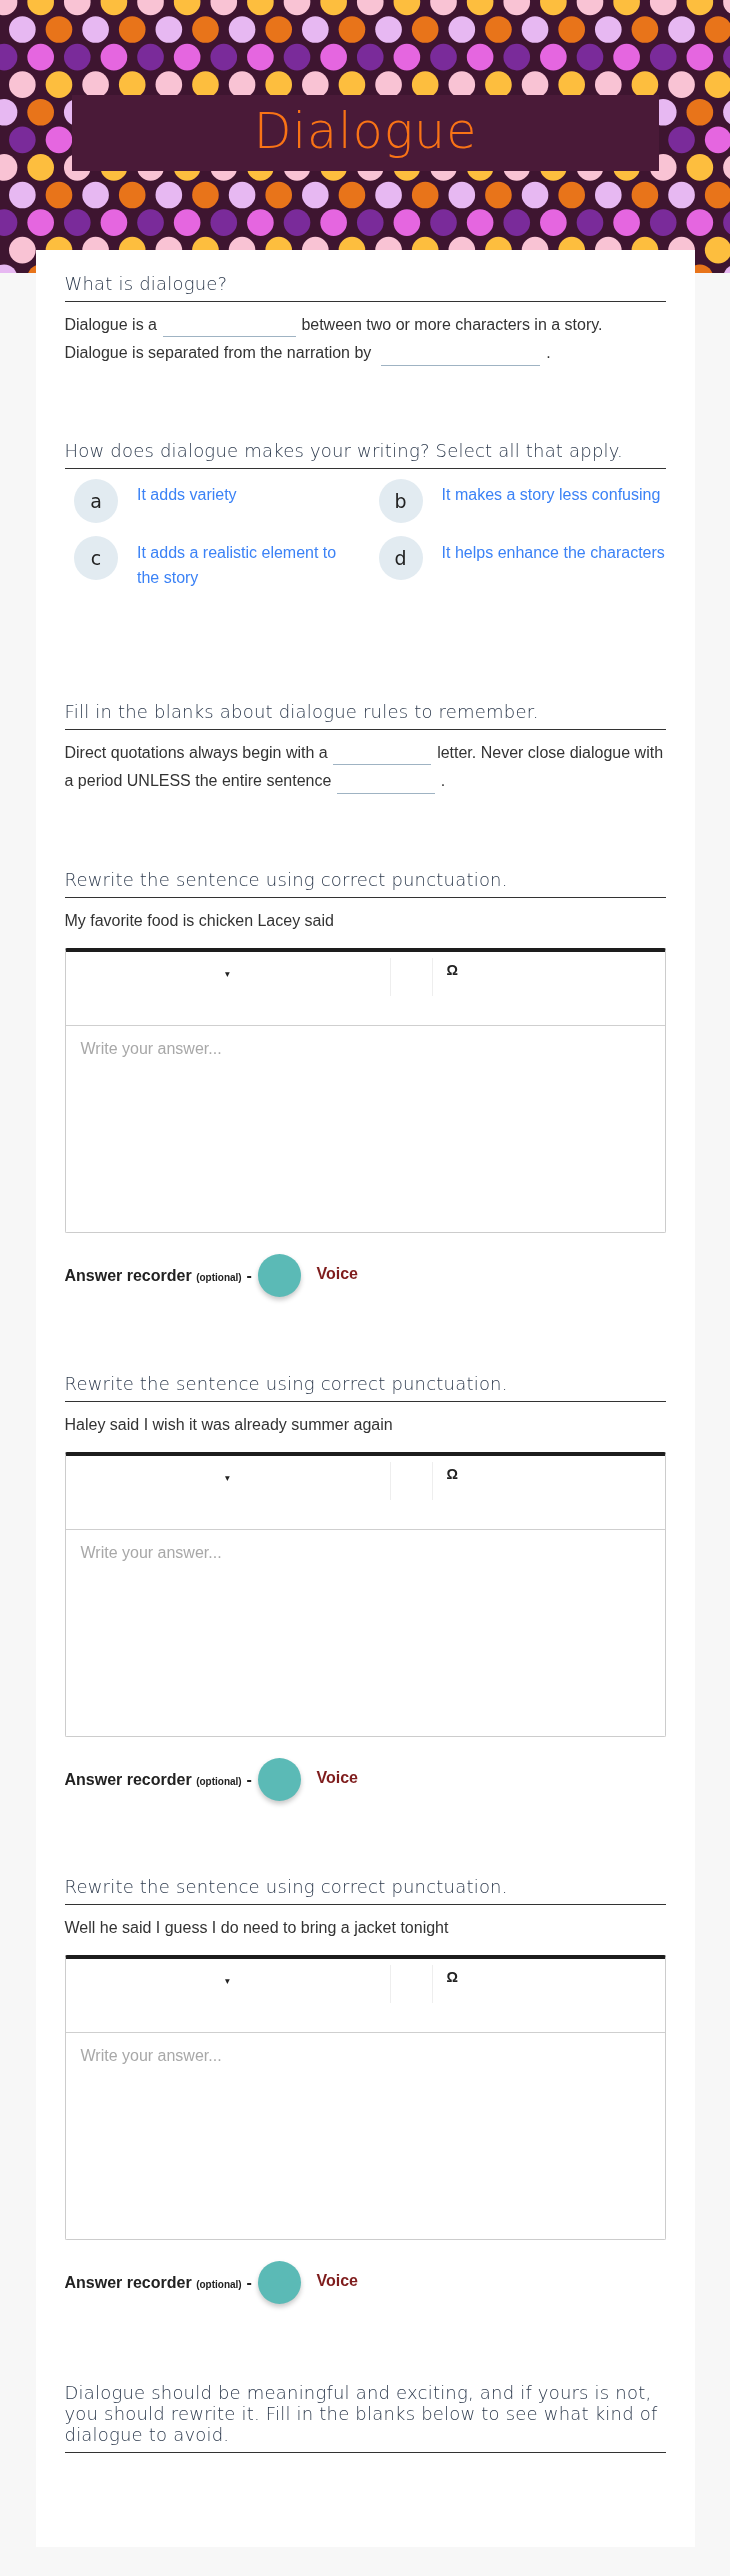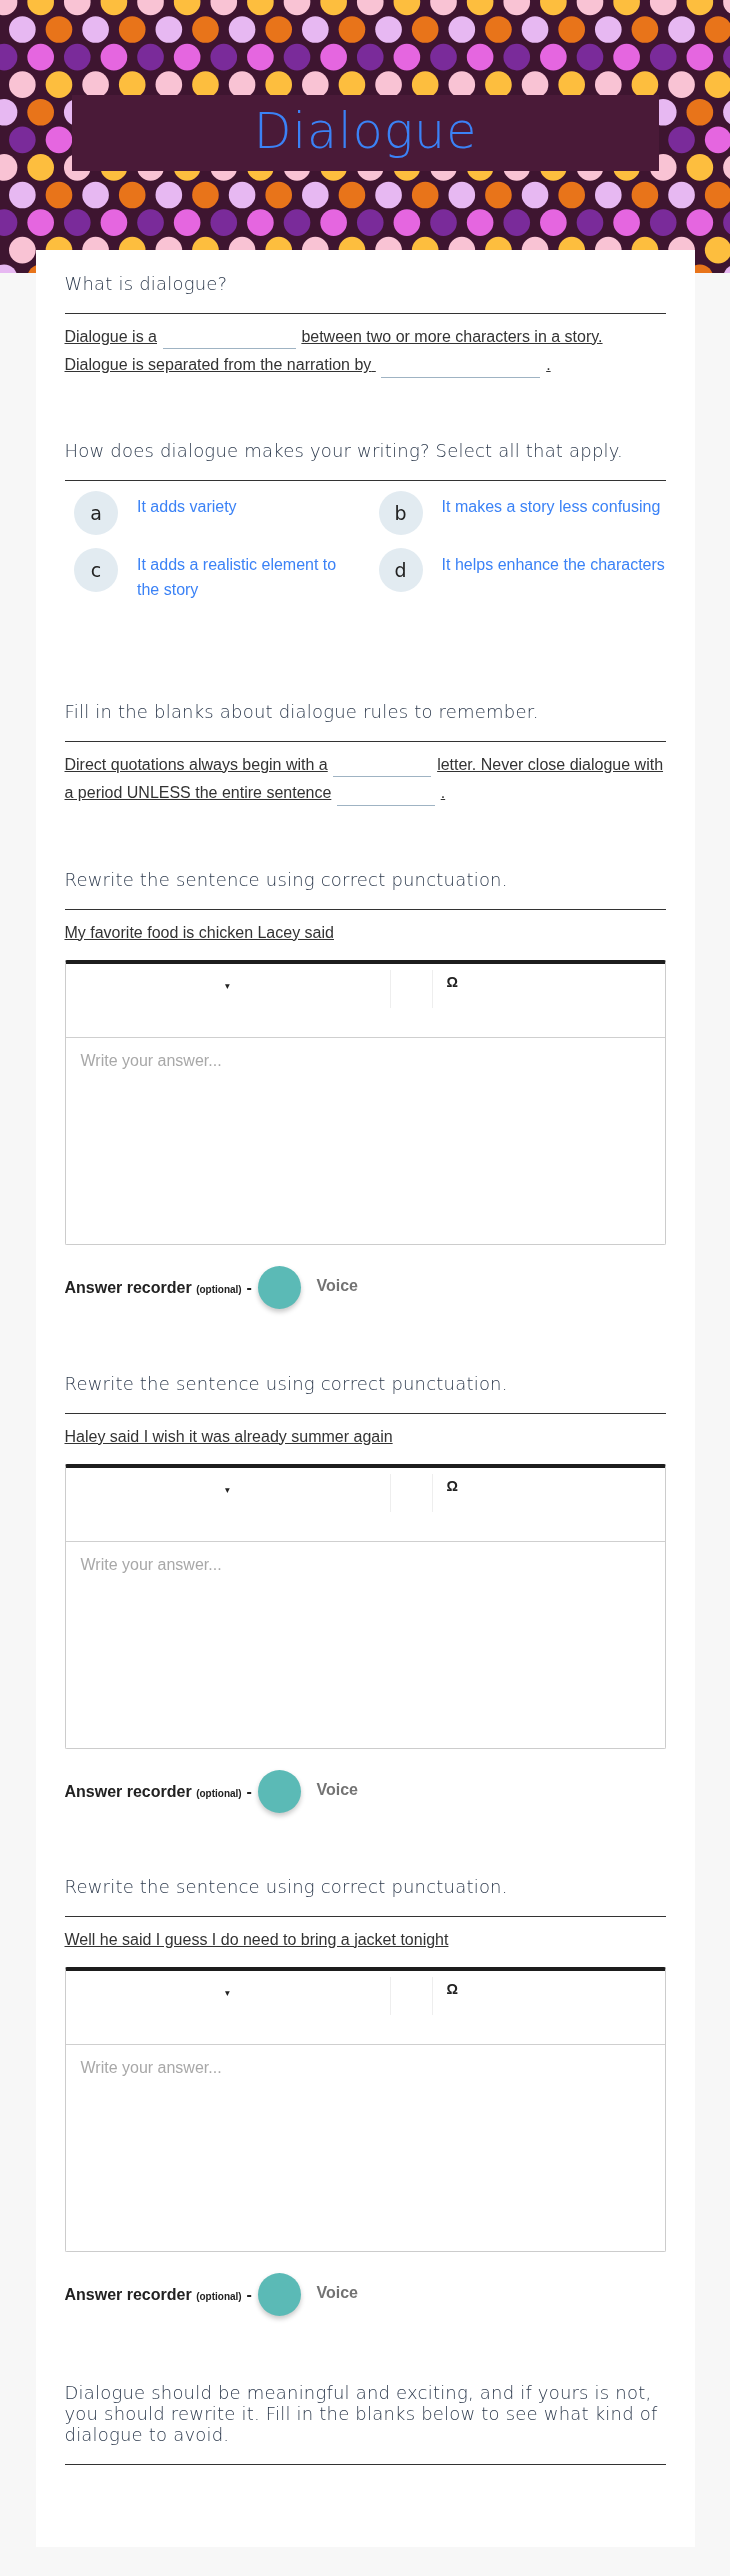--- a/index.html
+++ b/index.html
@@ -1,45 +1,45 @@
 <!DOCTYPE html>
 <html style="font-size:15px"><head>
 <meta charset="utf-8">
 <style>
   * { box-sizing: border-box; margin: 0; padding: 0; }
   body { width: 731px; height: 2576px; background: #f7f7f7; font-family: "Liberation Sans", sans-serif; color: #333; position: relative; overflow: hidden; }
   .banner { position: absolute; left: 0; top: 0; width: 731px; height: 273px; background-color: #3e1530; overflow: hidden; }
   .banner svg { position: absolute; left: 0; top: 0; }
   .title-box { position: absolute; left: 72px; top: 95px; width: 587px; height: 76px; background: #4a1a38; display: flex; align-items: center; justify-content: center; }
-  .title-box h1 { color: #3b82f6; font-family: "DejaVu Sans", sans-serif; font-weight: 300; font-size: 49px; letter-spacing: 1px; margin-top: -3.8px; }
+  .title-box h1 { color: #f97316; font-family: "DejaVu Sans", sans-serif; font-weight: 300; font-size: 49px; letter-spacing: 1px; margin-top: -3.8px; }
   .card { position: absolute; left: 36px; top: 250px; width: 659px; height: 2297px; background: #fff; }
   .sec { position: absolute; left: 28.5px; width: 601px; }
-  .heading { font-family: "DejaVu Sans", sans-serif; font-weight: 300; color: #2e3b4e; font-size: 18px; letter-spacing: 0.2px; line-height: 21px; padding-bottom: 19px; border-bottom: 1.4px solid #333; }
-  .para { font-size: 16px; line-height: 28.5px; color: #333; margin-top: 8.6px; text-decoration: underline; }
+  .heading { font-family: "DejaVu Sans", sans-serif; font-weight: 300; color: #2e3b4e; font-size: 18px; letter-spacing: 0.2px; line-height: 21px; padding-bottom: 7px; border-bottom: 1.4px solid #333; }
+  .para { font-size: 16px; line-height: 28.5px; color: #333; margin-top: 8.6px; }
   .blank { display: inline-block; width: 133px; height: 21px; border-bottom: 1px solid #9fb3c3; vertical-align: -7.6px; margin: 0 5.7px; }
   .blank.w100 { width: 98px; }
   .blank.w170 { width: 159px; }
   .options { display: grid; grid-template-columns: 297px 297px; row-gap: 17px; column-gap: 7.6px; margin-top: 13.3px; }
   .opt { display: flex; align-items: flex-start; }
   .opt .letter { width: 44px; height: 44px; border-radius: 50%; background: #e2ebf1; display: flex; align-items: center; justify-content: center; font-family: "DejaVu Sans", sans-serif; font-size: 19px; color: #222; flex-shrink: 0; margin-left: 9.5px; margin-top: -3.8px; }
   .opt .label { font-size: 16px; line-height: 25px; color: #3b82f6; margin-left: 19px; width: 224px; }
   .editor { margin-top: 13.3px; border: 1px solid #ccc; border-top: 4.8px solid #1d1d1d; border-radius: 1.9px; }
   .toolbar { height: 74px; border-bottom: 1.9px solid #cfcfcf; position: relative; }
   .tb-dropdown { position: absolute; left: 0; top: 0; width: 324px; height: 43px; display: flex; align-items: center; justify-content: center; font-size: 9.5px; color: #222; cursor: pointer; }
   .tb-sep { position: absolute; left: 324px; top: 5.7px; width: 43px; height: 38px; border-left: 1px solid #eee; border-right: 1px solid #eee; }
   .tb-omega { position: absolute; left: 381px; top: 9.5px; font-size: 14.3px; font-weight: bold; color: #222; cursor: pointer; }
   .answer { height: 206px; position: relative; }
   .answer textarea { width: 100%; height: 100%; border: none; resize: none; outline: none; font-family: "Liberation Sans", sans-serif; font-size: 16px; color: #ec4899; padding: 13.3px 15px; }
   .answer textarea::placeholder { color: #a8a8a8; }
   .recorder { display: flex; align-items: center; margin-top: 21px; }
   .rec-label { font-weight: bold; font-size: 16px; color: #222; }
   .rec-label small { font-size: 10px; }
   .rec-dash { font-weight: bold; font-size: 16px; color: #222; margin-left: 4.8px; }
   .rec-btn { width: 43px; height: 43px; border-radius: 50%; background: #5bbab6; box-shadow: 0 2.9px 4.8px rgba(0,0,0,0.22); margin-left: 6.7px; cursor: pointer; }
-  .rec-voice { font-weight: bold; font-size: 16px; color: #737373; margin-left: 15px; margin-top: -3.8px; }
+  .rec-voice { font-weight: bold; font-size: 16px; color: #7f1d1d; margin-left: 15px; margin-top: -3.8px; }
 </style>
 </head>
 <body>
 
 <div class="banner">
   <svg width="731" height="273" id="dots" viewBox="0 0 768 287">
       <circle cx="-34.5" cy="2" r="14" fill="#fdbe3e"></circle>
       <circle cx="4" cy="2" r="14" fill="#f9c3d4"></circle>
       <circle cx="42.5" cy="2" r="14" fill="#fdbe3e"></circle>
       <circle cx="81" cy="2" r="14" fill="#f9c3d4"></circle>

